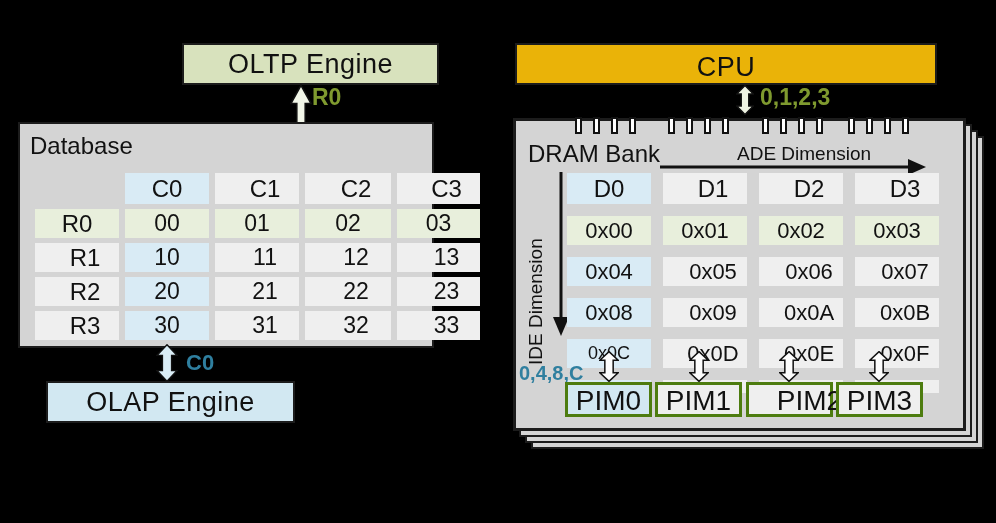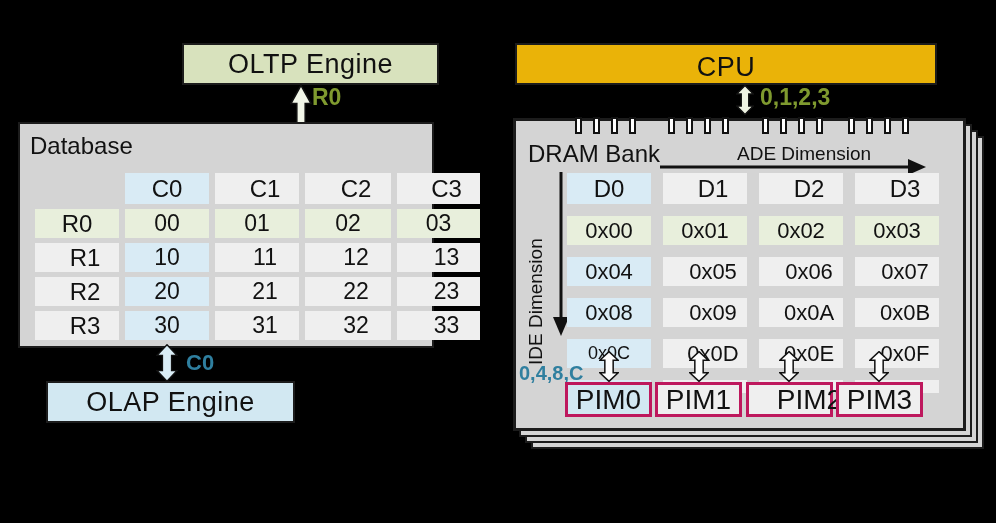--- a/index.html
+++ b/index.html
@@ -20,22 +20,22 @@
   .hdr{font-size:24px;}
   .c-white{background:#efefef;padding-left:16px;}
   .c-blue{background:#d9ebf5;}
   .c-green{background:#e8efdc;}
   .c-none{background:transparent;}
   .lbl-olive{color:#7f9a2f;font-weight:bold;font-size:23px;}
   .lbl-teal{color:#2f7f9f;font-weight:bold;font-size:22px;}
   .pin{position:absolute;width:7px;height:17px;background:#fff;border:2px solid #111;box-sizing:border-box;}
   .pim{
     position:absolute;width:87px;height:35px;box-sizing:border-box;
-    border:3px solid #be185d;background:#efefef;
-    display:flex;align-items:center;justify-content:center;font-size:28px;
+    border:3px solid #4d7c0f;background:#efefef;
+    display:flex;justify-content:center;font-size:28px;
   }
   .stack-layer{position:absolute;width:453px;height:313px;box-sizing:border-box;
     background:#d4d4d4;border:2px solid #1c1c1c;}
   .ide-label{
     writing-mode:vertical-rl;transform:rotate(180deg);
     font-size:19px;color:#111;white-space:nowrap;
   }
   svg{display:block;}
 </style>
 </head>

